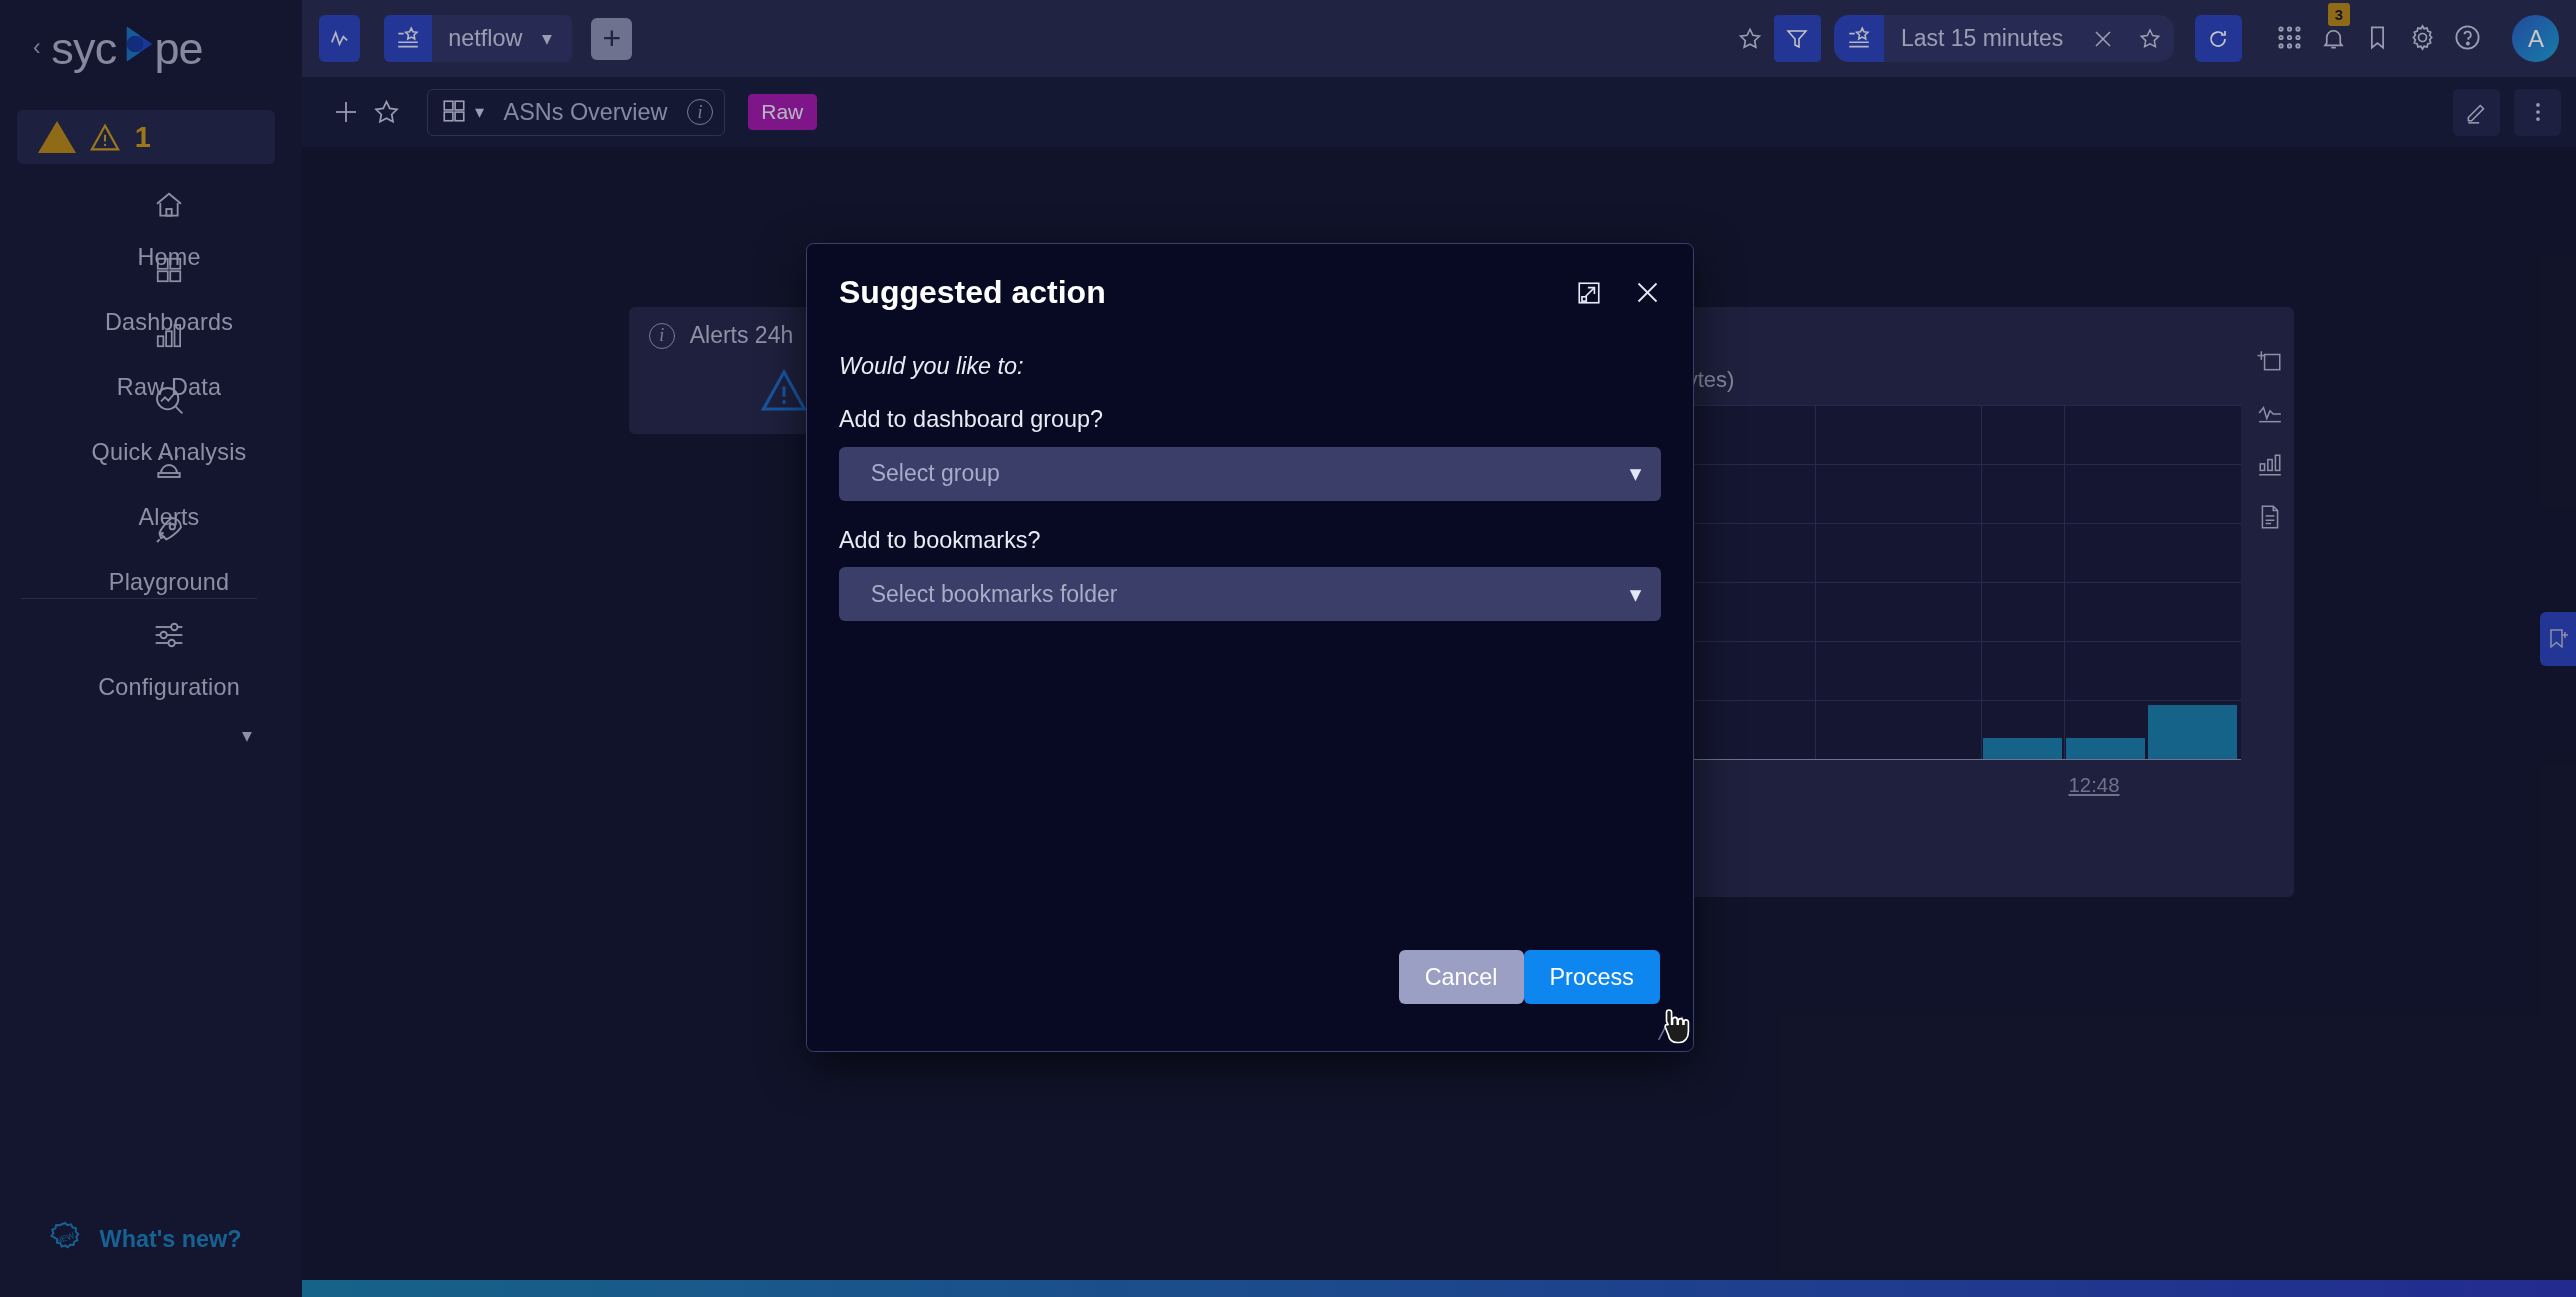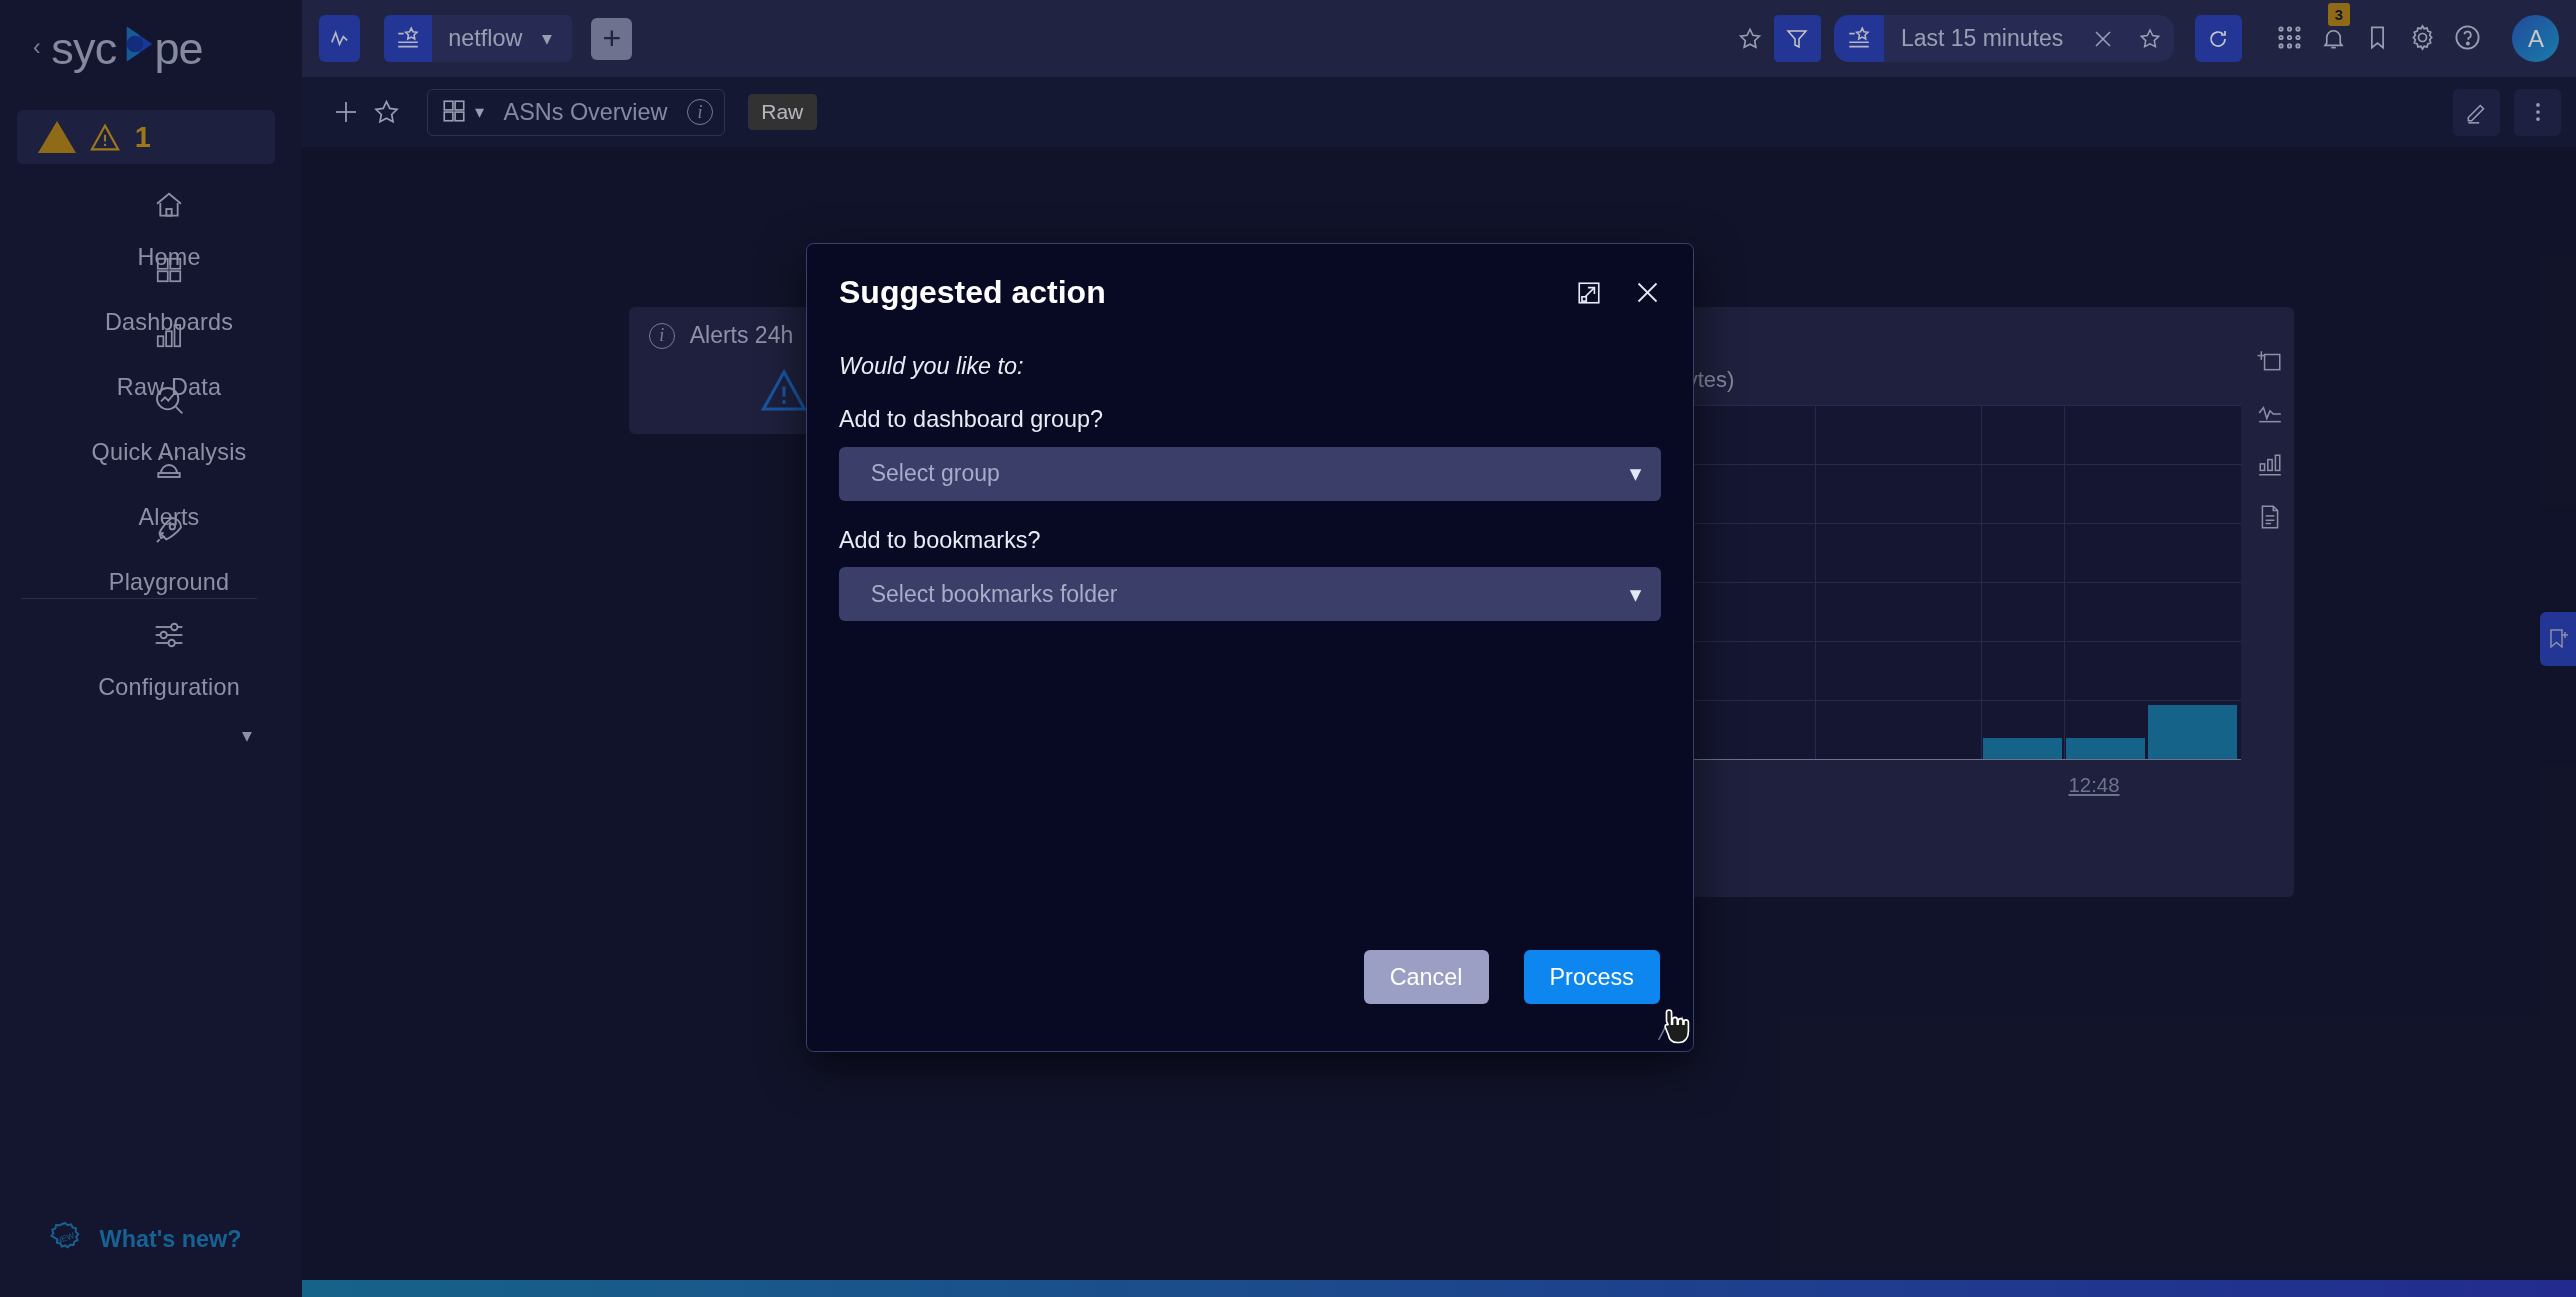--- a/index.html
+++ b/index.html
@@ -107,21 +107,21 @@
   .dashbar {
     height: 70px; background:#1c1f42; display:flex; align-items:center; padding:0 15px 0 23px; gap:0;
   }
   .db-icon { width:41px;height:41px;display:flex;align-items:center;justify-content:center;cursor:pointer;color:#c6cbe4;}
   .db-select {
     display:flex;align-items:center;gap:0;border:0.8px solid #3b4070;border-radius:6px;
     height:47px; margin-left:19.7px; padding: 0 10.6px 0 13.6px;cursor:pointer;
   }
   .db-title { color:#aab0d0; font-size:23.4px; padding: 0 19.7px; }
   .raw-chip {
-    background:#404040;color:#e8ebf7;font-size:21px;border-radius:4.5px;
+    background:#a21caf;color:#e8ebf7;font-size:21px;border-radius:4.5px;
     padding:6px 13.6px;margin-left:23px;cursor:pointer;
   }
   .dashbar-right { margin-left:auto; display:flex; gap:13.6px; }
   .sq-btn { width:47px;height:47px;border-radius:6px;background:#262a52;display:flex;align-items:center;justify-content:center;cursor:pointer;}
 
   
   .content { position:relative; padding: 13.6px 0 0 23px; }
   .panel {
     background:#272a4f; border-radius:6px; position:absolute;
   }
@@ -188,21 +188,21 @@
   .modal-body { padding: 42px 32px 0 32px; }
   .ask { color:#e9ebf5; font-size:23.4px; font-style:italic; }
   .field-label { color:#e9ebf5; font-size:23.4px; margin-top: 26px; }
   .select-box {
     margin-top: 13.6px; height: 54px; background:#3a3e68; border-radius:6px;
     display:flex; align-items:center; padding: 0 19.7px; cursor:pointer;
   }
   .select-ph { color:#a7acc8; font-size:23px;margin-left:12px; }
   .select-chev { margin-left:auto; color:#e3e6f3; font-size:23px; }
   .modal-footer {
-    position:absolute; right:33px; bottom:47px; display:flex; gap:35px; align-items:flex-start;
+    position:absolute; right:33px; bottom:47px; display:flex; align-items:flex-start;
   }
   .btn { border-radius:6px; font-size:23.4px; padding: 0 26px; height:54px;
          display:flex;align-items:center;justify-content:center;cursor:pointer;border:none;}
   .btn-cancel { background:#9a9fc3; color:#fff; }
   .btn-process { background:#0e86ef; color:#fff; min-width:135px; }
   .resize-grip { position:absolute; right:10.6px; bottom:10.6px; color:#6d7299; font-size:19.7px; }
   .cursor-hand { position:absolute; left:1659px; top:1006px; width:33px;height:39px; }
 </style>
 </head>
 <body>

